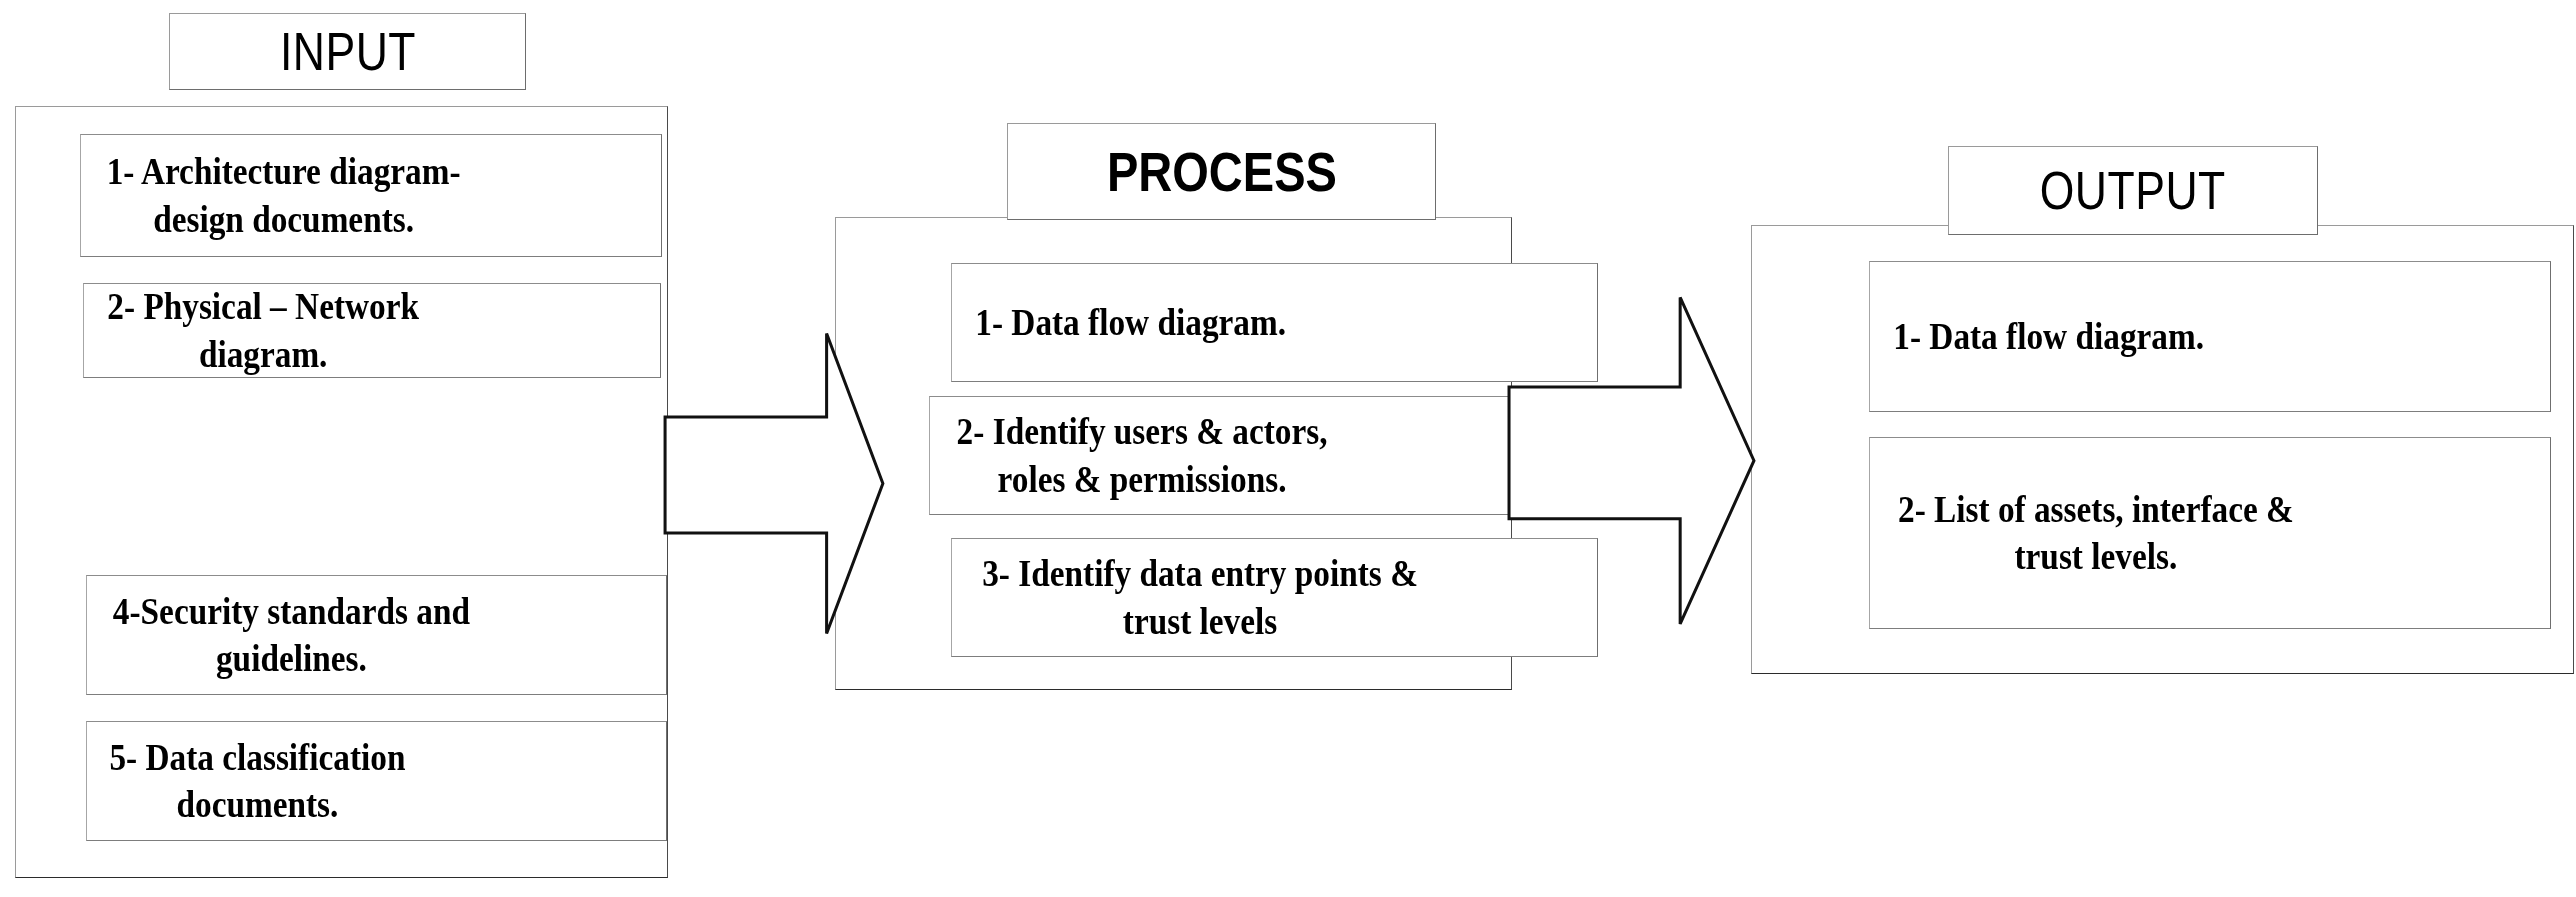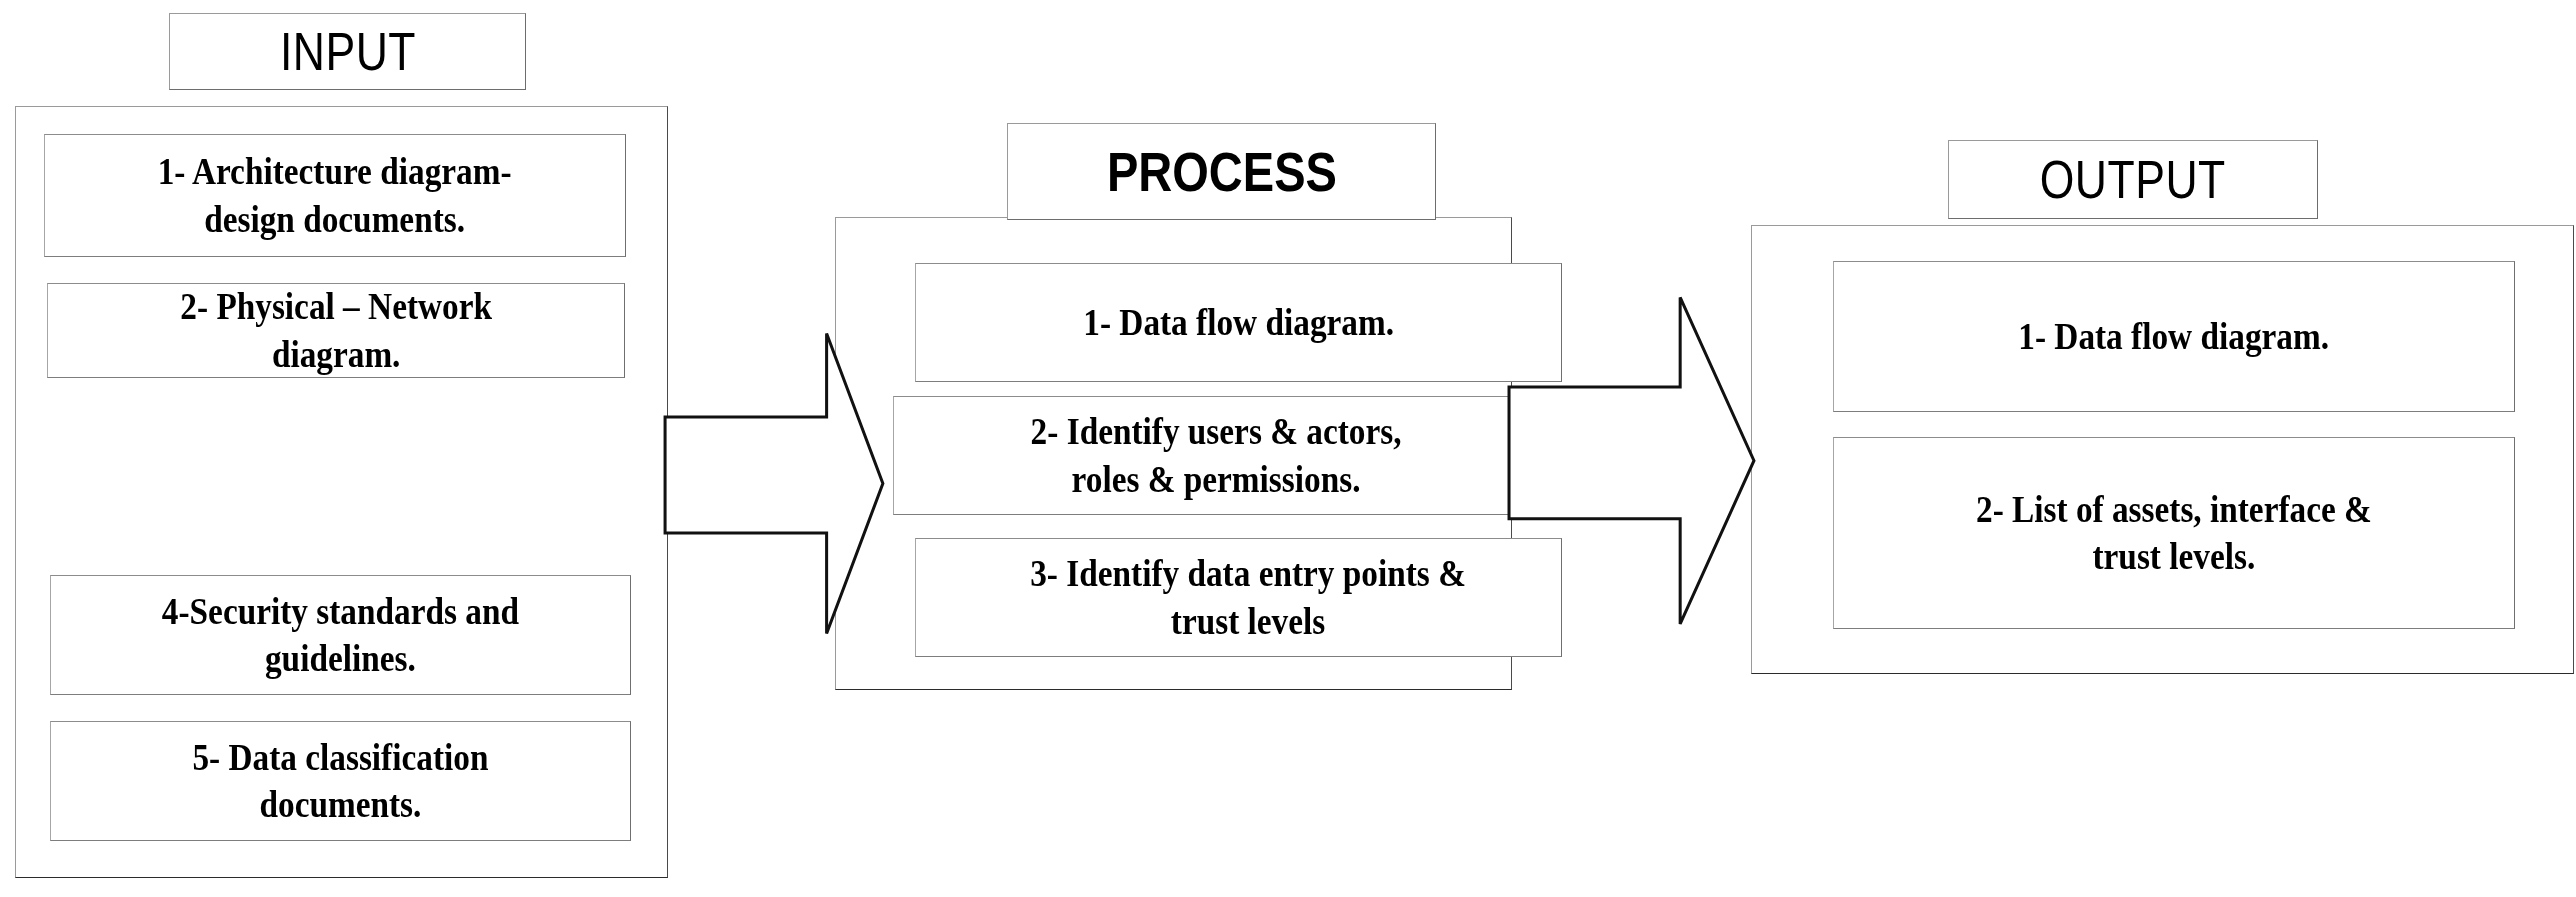--- a/index.html
+++ b/index.html
@@ -55,23 +55,24 @@
 
   
   .item{
     position:absolute;
     box-sizing:border-box;
     background:#ffffff;
     border:1.8px solid #a6a6a6;
     border-top-color:#8c8c8c;
     border-right-color:#6f6f6f;
     border-bottom-color:#7d7d7d;
-    display:flex;align-items:center;justify-content:center;
+    display:flex;align-items:center;
     text-align:center;
     z-index:4;
+    margin-left:36px;
   }
   .item span{
     display:block;
     color:#000;
     font-family:"Liberation Serif",serif;
     font-weight:700;
     line-height:1.28;
     transform:scaleX(.9);
     transform-origin:center;
     padding:0 6px;
@@ -123,31 +124,31 @@
   <div class="panel" style="left:835px;top:217px;width:677px;height:473px;"></div>
 
   <div class="item" style="left:915px;top:263px;width:647px;height:119px;">
     <span style="font-size:37px;">1- Data flow diagram.</span>
   </div>
 
   <div class="item" style="left:893px;top:396px;width:647px;height:119px;">
     <span style="font-size:37px;">2- Identify users &amp; actors,<br>roles &amp; permissions.</span>
   </div>
 
-  <div class="item" style="left:915px;top:538px;width:647px;height:119px;padding-left:20px;">
+  <div class="item" style="left:915px;top:538px;width:647px;height:119px;">
     <span style="font-size:37px;">3- Identify data entry points &amp;<br>trust levels</span>
   </div>
 
   <div class="arrow" style="left:1506px;top:272px;width:254px;height:375px;">
     <svg width="254" height="375" viewBox="0 0 420 620">
       <polygon points="5,190 288,190 288,42 410,312 288,582 288,408 5,408"></polygon>
     </svg>
   </div>
 
-  <div class="hdr hdr-light" style="left:1948px;top:140px;width:370px;height:79px;">
+  <div class="hdr hdr-light" style="left:1948px;top:146px;width:370px;height:89px;">
     <span style="font-size:53px;">OUTPUT</span>
   </div>
 
   <div class="panel" style="left:1751px;top:225px;width:823px;height:449px;"></div>
 
   <div class="item" style="left:1833px;top:261px;width:682px;height:151px;">
     <span style="font-size:37px;">1- Data flow diagram.</span>
   </div>
 
   <div class="item" style="left:1833px;top:437px;width:682px;height:192px;">

